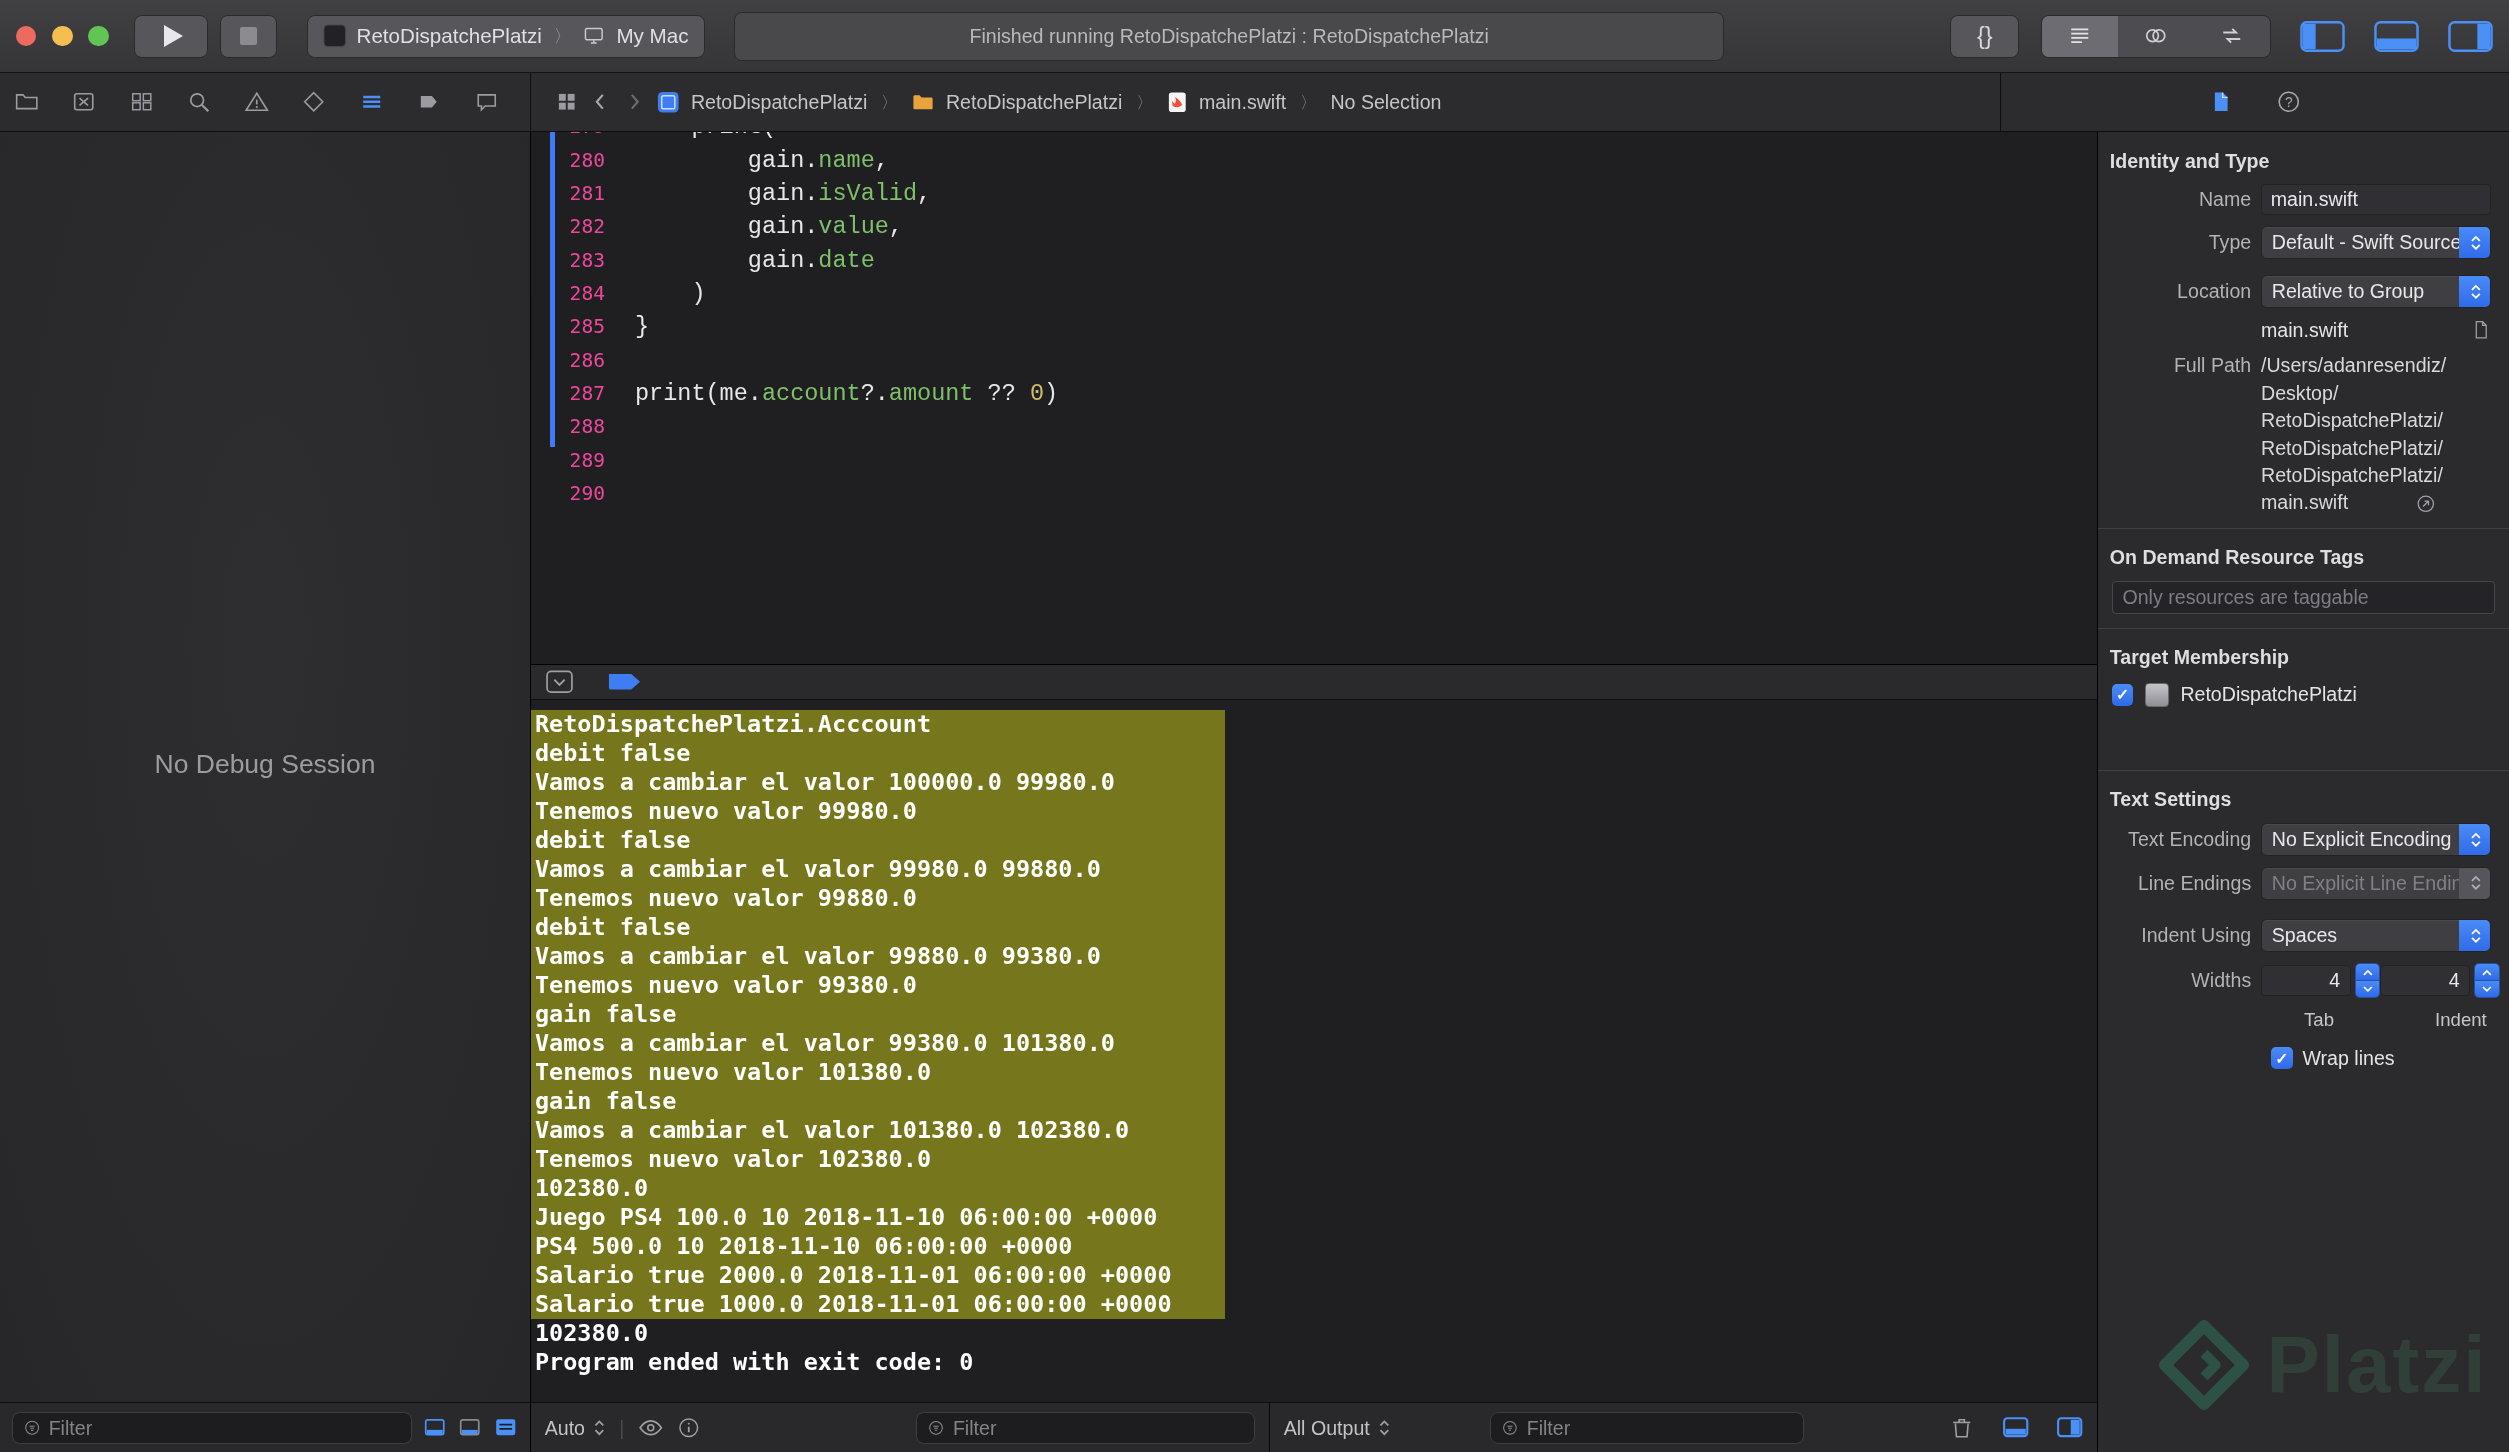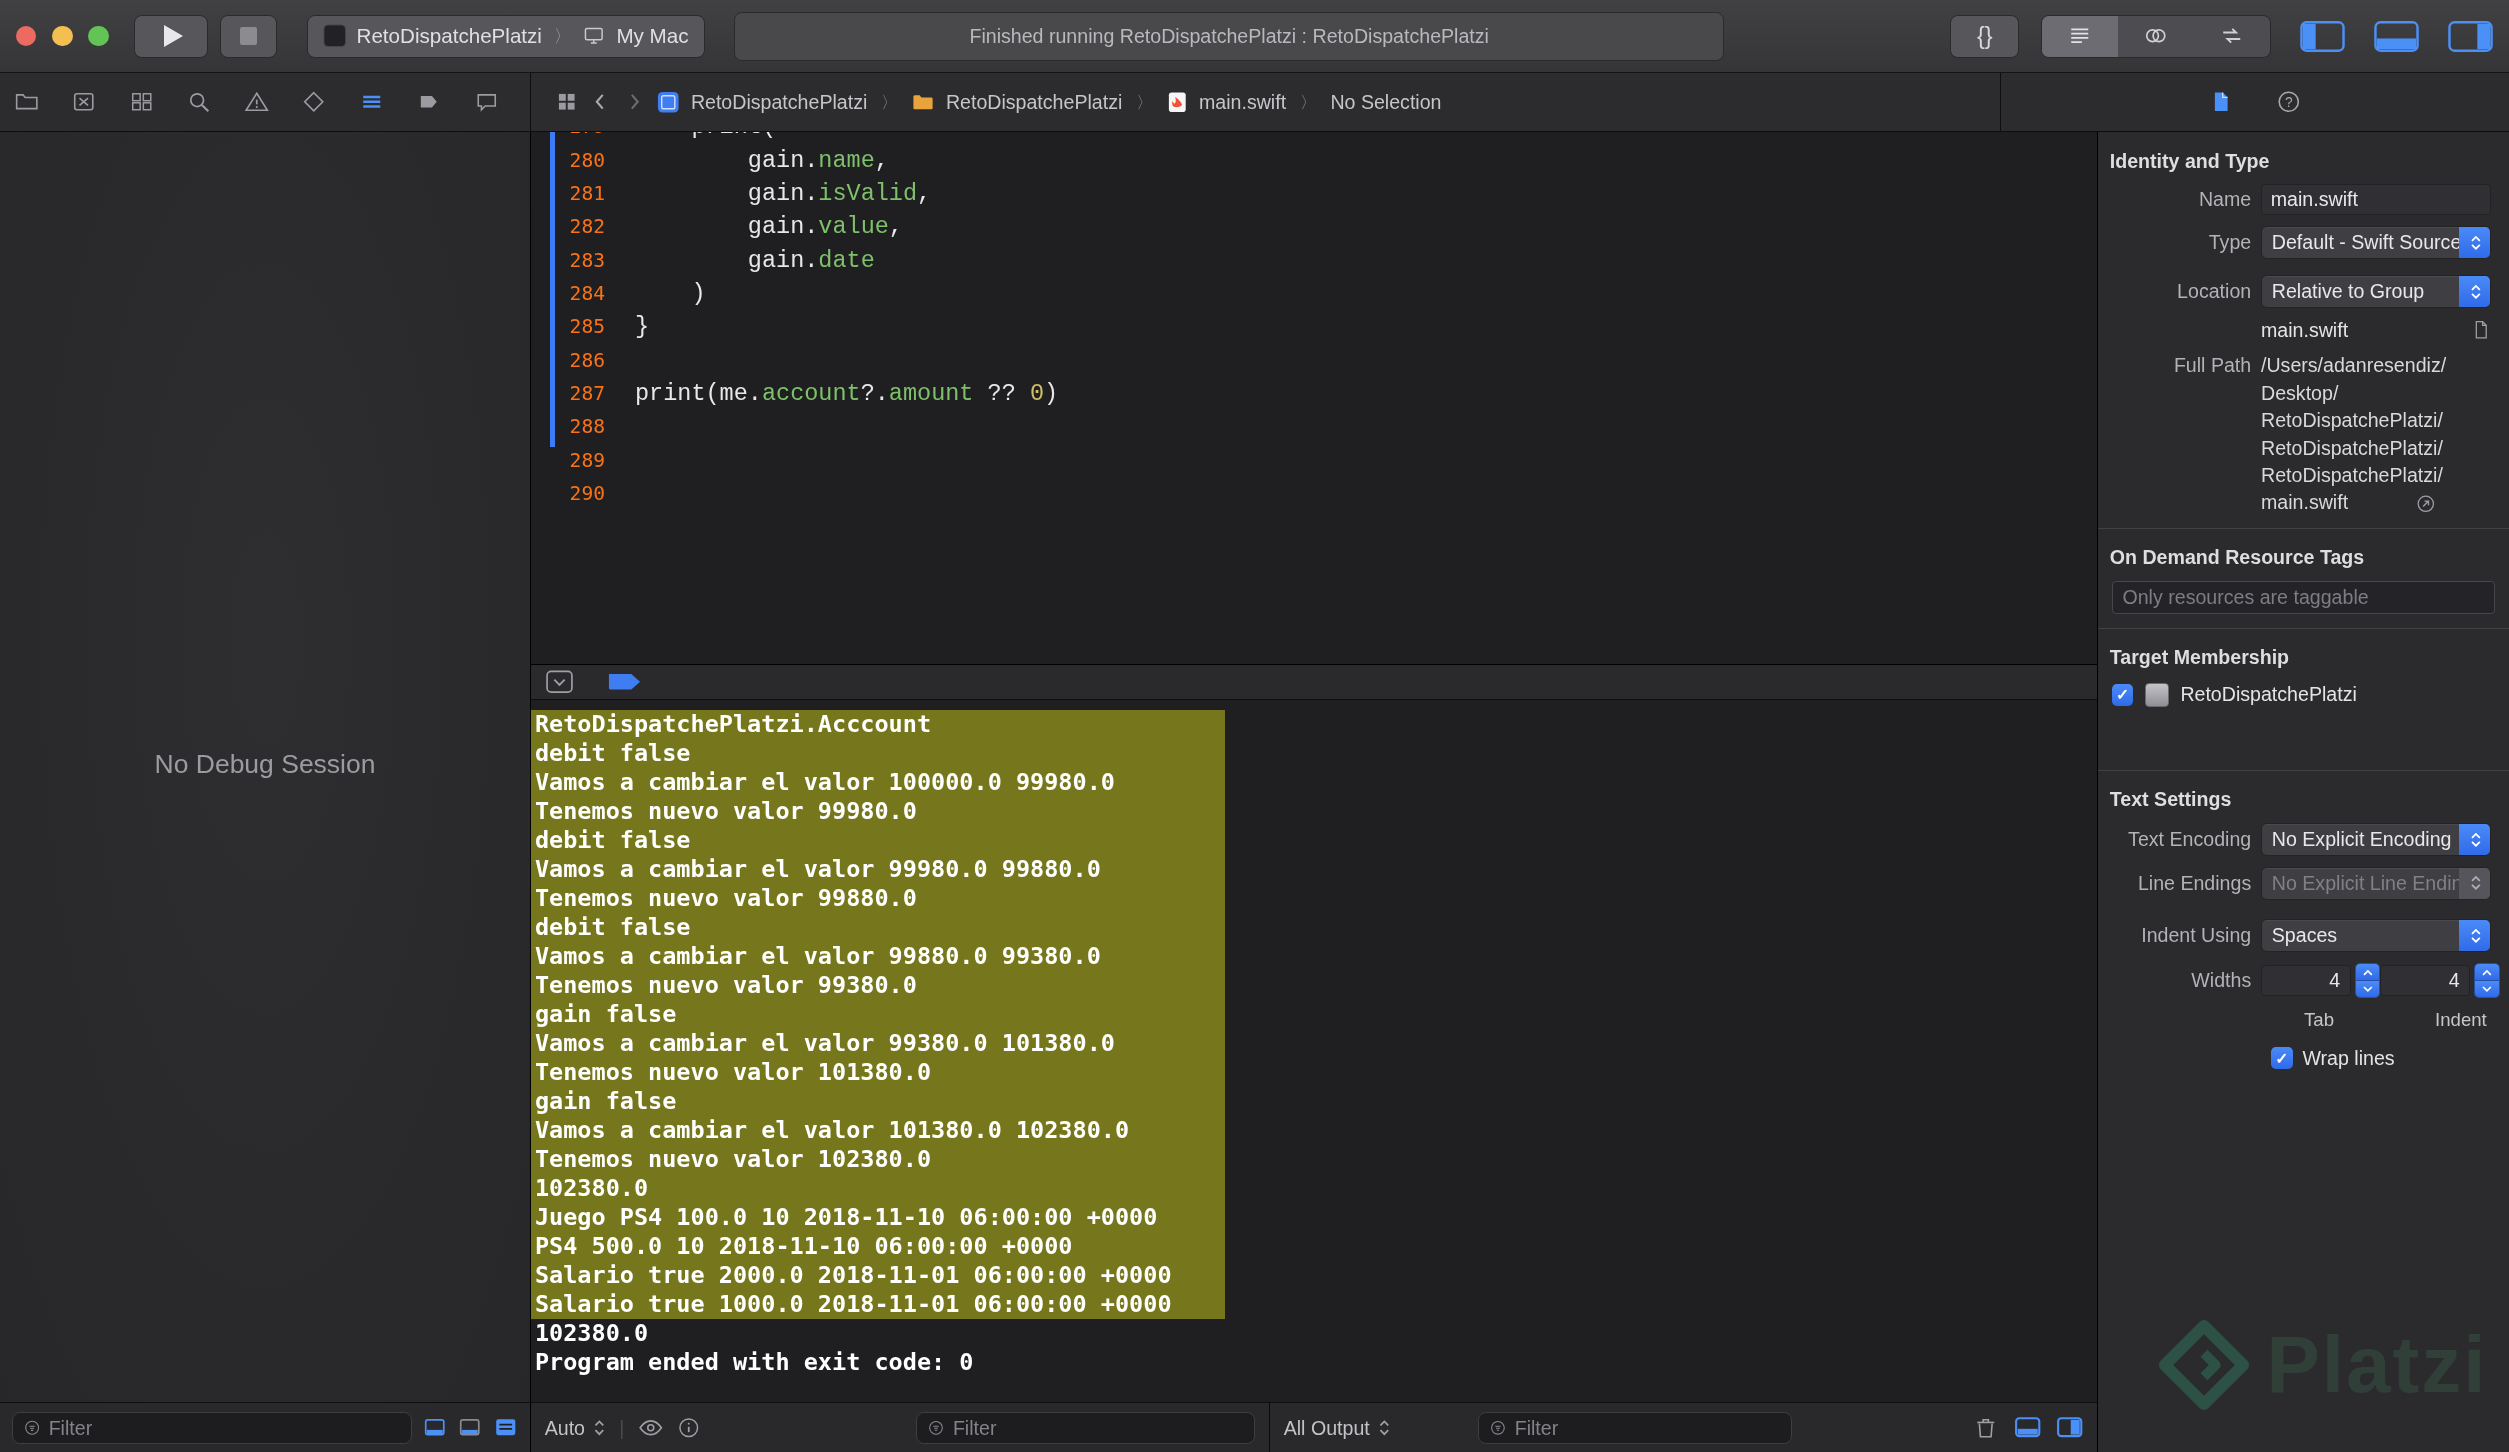--- a/index.html
+++ b/index.html
@@ -55,37 +55,37 @@
   .filter-field input { background:transparent; border:none; outline:none; color:#d5d5d8; font-size:19.6px;
                         font-family:"Liberation Sans",sans-serif; width:100%; }
   .filter-field input::placeholder { color:#83838a; }
 
   
   .center { flex:1; min-width:0; display:flex; flex-direction:column; background:#1f1f22; }
   .editor { height:533px; position:relative; overflow:hidden; border-bottom:1px solid #000; background:#1f1f22; }
   .changebar { position:absolute; left:18.6px; top:0; width:5.9px; height:315px; background:#3d7bf7; }
   .code-row { position:absolute; left:0; right:0; height:33px; line-height:33px; white-space:pre;
               font-family:"DejaVu Sans Mono",monospace; font-size:23.5px; }
-  .code-num { position:absolute; left:0; width:74px; text-align:right; color:#f97316; font-size:19.6px; }
+  .code-num { position:absolute; left:0; width:74px; text-align:right; color:#ec4899; font-size:19.6px; }
   .code-text { position:absolute; left:104px;font-family:Liberation Mono, monospace; }
   .tok-plain { color:#e8e8ea; } .tok-prop { color:#7ec16a; } .tok-num { color:#d0bf69; }
 
   .debugbar { height:35px; background:#2a2a2d; border-bottom:1px solid #0e0e10;
               display:flex; align-items:center; padding-left:13.7px; gap:33px; }
 
   .debugarea { height:702px; display:flex; background:#1f1f22;flex-direction:column; }
   .vars { width:739px; border-right:1px solid #0a0a0c; }
   .console { flex:1; padding-top:9.8px; font-family:"DejaVu Sans Mono",monospace; font-weight:700;
              font-size:23.5px; color:#ffffff; overflow:hidden; }
   .console-line { height:29px; line-height:29px; white-space:pre; padding-left:3.9px; width:694px; }
   .console-line.sel { background:#76761c; }
 
   .bottombars { height:51px; display:flex; border-top:1px solid #0e0e10; background:#29292c;justify-content:center; }
   .vars-bar { width:739px; border-right:1px solid #0a0a0c; display:flex; align-items:center; padding:0 13.7px; gap:13.7px; }
-  .console-bar { flex:1; display:flex; align-items:center; padding:0 13.7px; gap:15px; }
+  .console-bar { flex:1; display:flex; align-items:center; padding:0 13.7px; gap:27px; }
   .scope { display:flex; align-items:center; gap:7.8px; color:#c3c3c7; font-size:19.6px; white-space:nowrap; }
   .vbar-sep { color:#4a4a4e; font-size:19.6px; }
 
   
   .inspector { width:412px; background:#2b2b2e; border-left:1px solid #000; font-size:19.6px; overflow:hidden; padding-top:9.8px; }
   .insp-h { font-weight:bold; color:#dedee0; padding:7.8px 11.8px 11.8px; font-size:19.6px; }
   .insp-row { display:flex; align-items:center; margin:0 17.6px 10.8px 0; }
   .insp-row.top { align-items:flex-start; }
   .insp-label { flex:0 0 163px; text-align:right; padding-right:9.8px; color:#b2b2b7; white-space:nowrap; }
   .insp-field { flex:1; min-width:0; }

